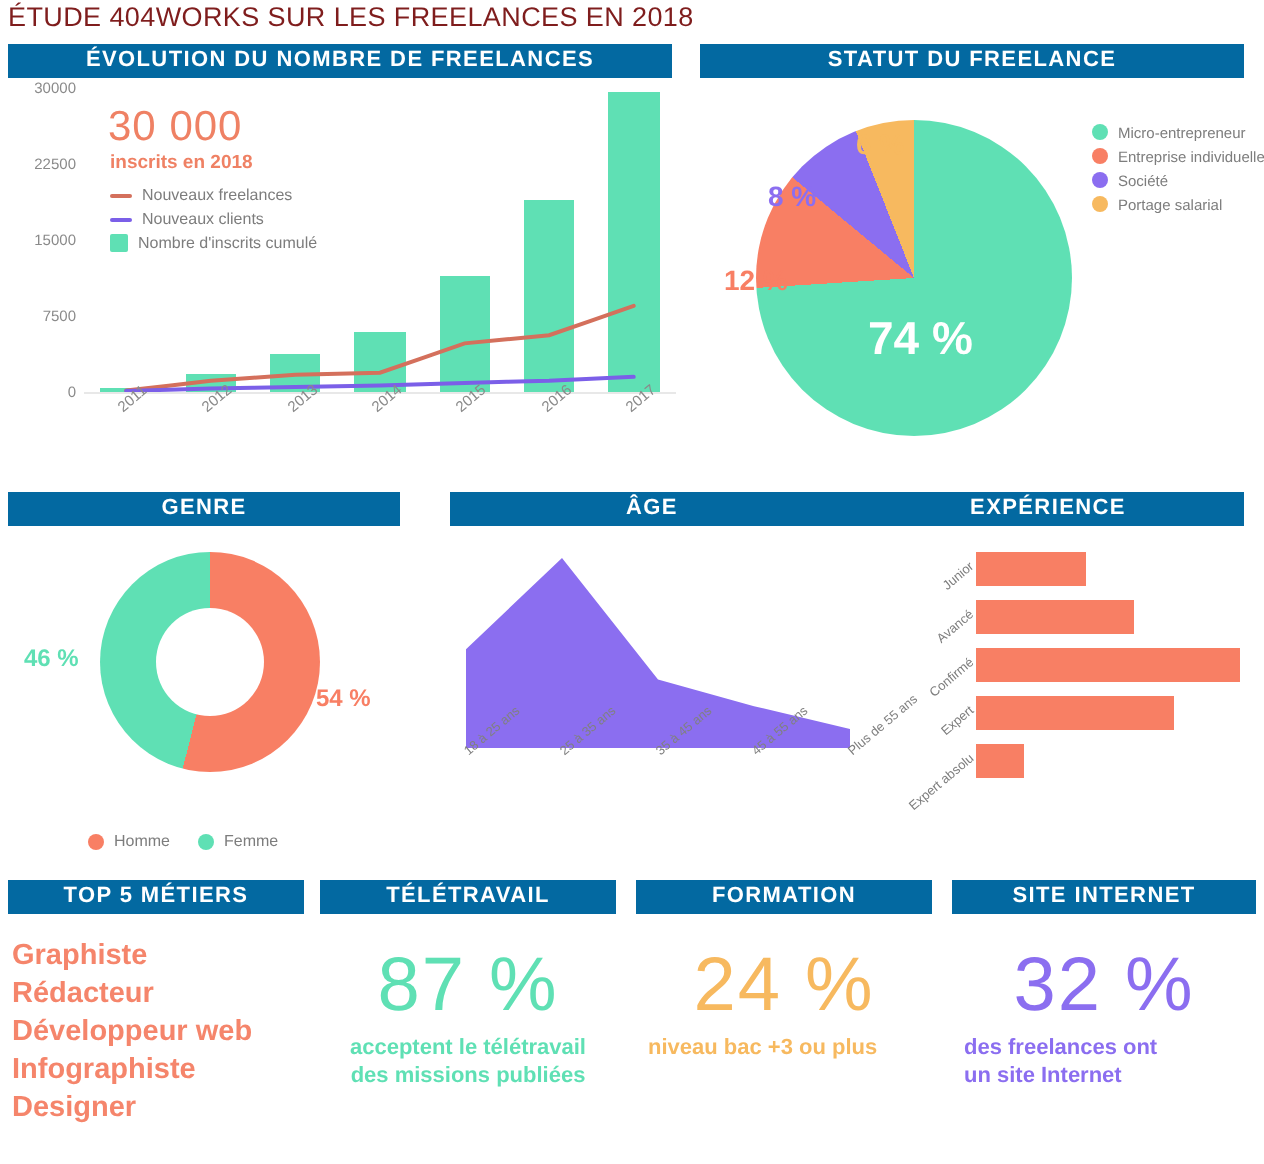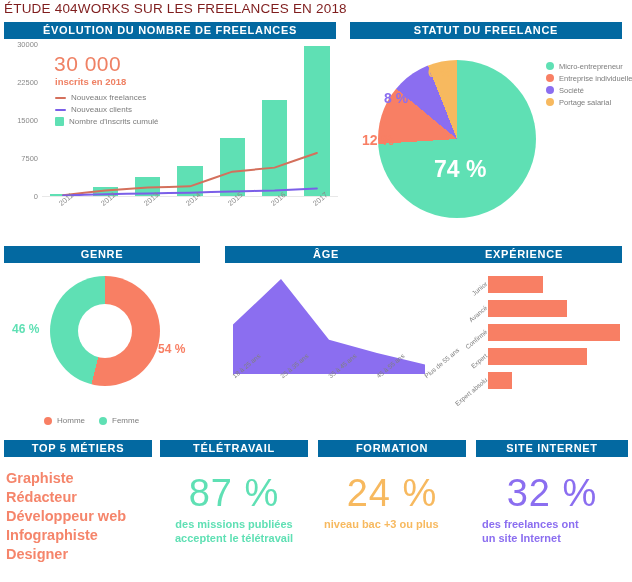--- a/index.html
+++ b/index.html
@@ -278,22 +278,22 @@
         <div>Développeur web</div>
         <div>Infographiste</div>
         <div>Designer</div>
       </div>
   </div>
 
   <div class="bpanel" id="p-tele">
     <div class="band">TÉLÉTRAVAIL</div>
     <div class="stat-num" style="color:#5fe0b4;">87 %</div>
     <div class="stat-txt" style="color:#5fe0b4;">
+      <div>acceptent le télétravail</div>
       <div>des missions publiées</div>
-      <div>acceptent le télétravail</div>
     </div>
   </div>
 
   <div class="bpanel" id="p-form">
     <div class="band">FORMATION</div>
     <div class="stat-num" style="color:#f7b95f;">24 %</div>
     <div class="stat-txt stat-txt-left" style="color:#f7b95f;">
       <div>niveau bac +3 ou plus</div>
     </div>
   </div>

